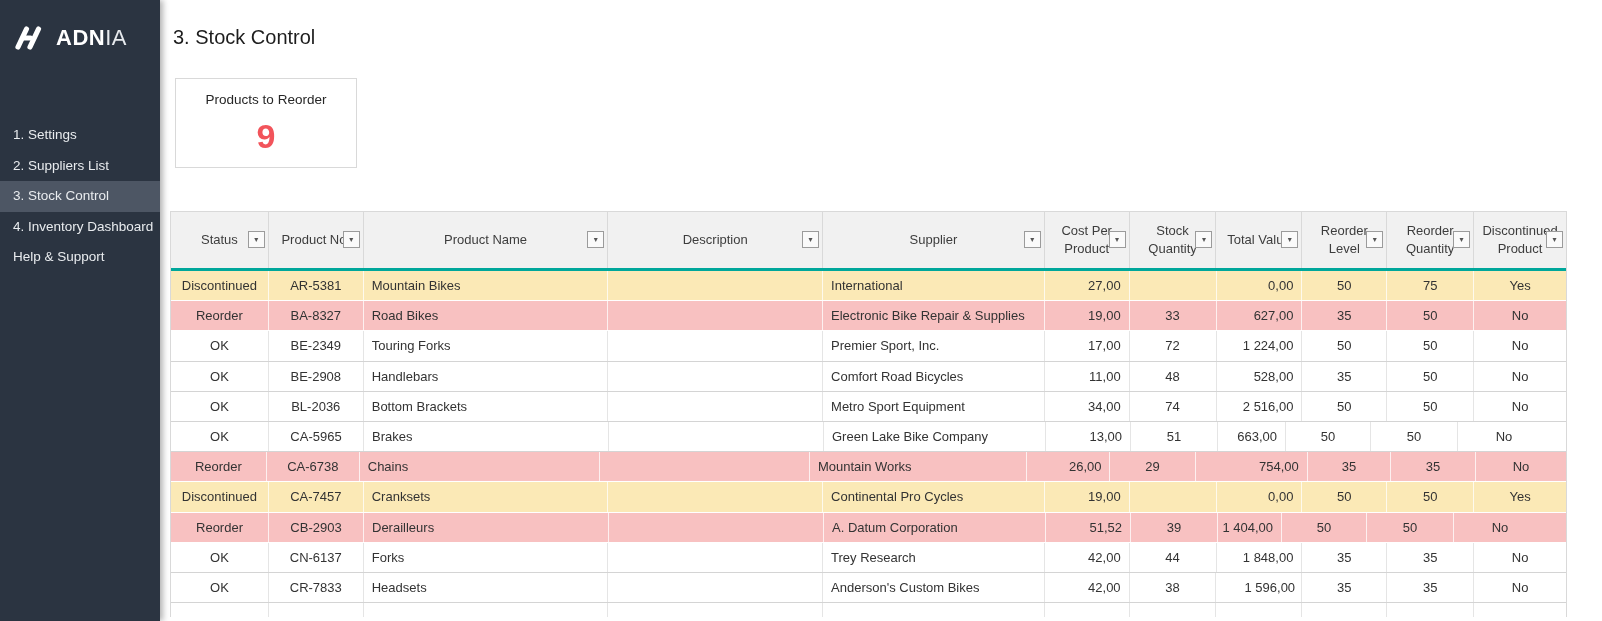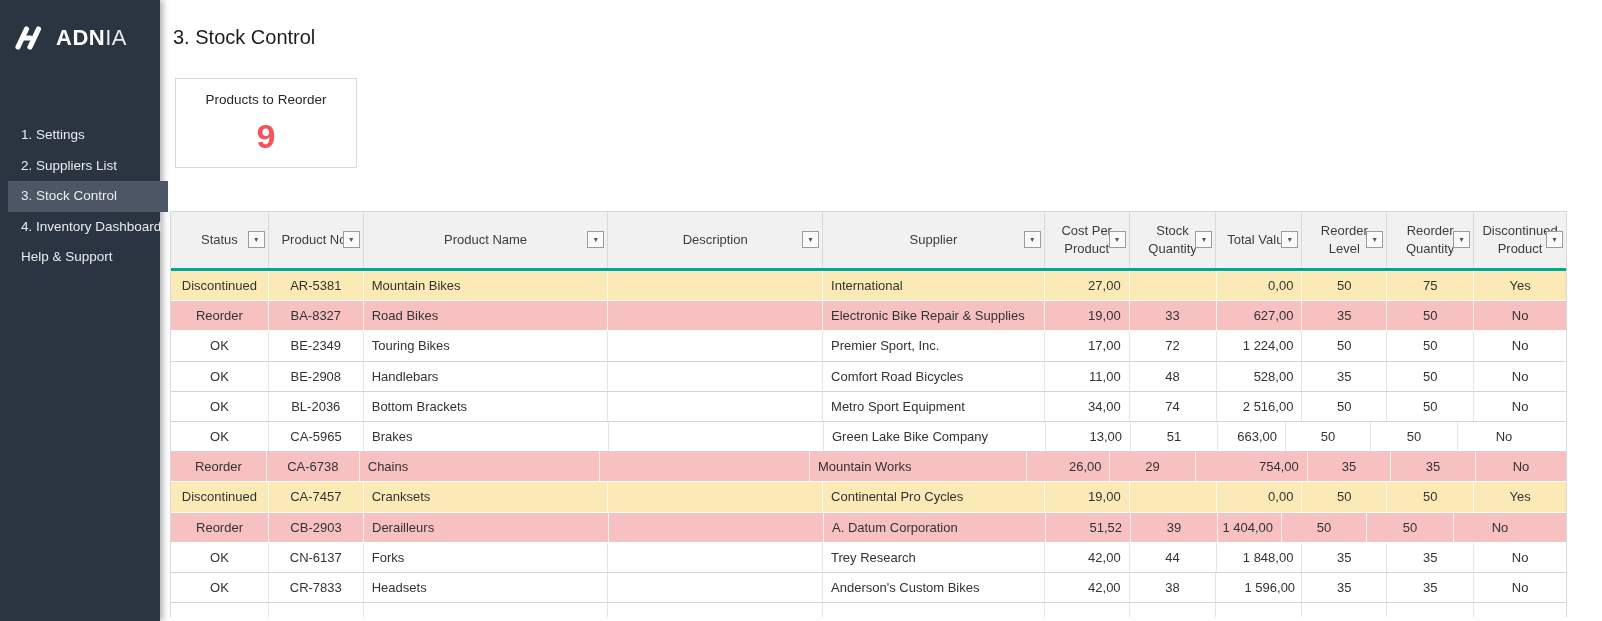--- a/index.html
+++ b/index.html
@@ -6,21 +6,21 @@
   html,body { width:1602px; height:621px; overflow:hidden;
               font-family:"Liberation Sans", sans-serif; background:#ffffff; }
 
   
   .sidebar { position:absolute; left:0; top:0; width:160px; height:621px;
              background:#2b3441; box-shadow:3px 0 6px rgba(0,0,0,0.30); z-index:5; }
   .logo { display:flex; align-items:center; gap:9px; padding:25px 0 0 13px; }
   .logo-icon { width:34px; height:26px; flex:0 0 auto; }
   .logo-text { color:#ffffff; font-size:22px; font-weight:700; letter-spacing:0.5px; line-height:26px; }
   .logo-text .light { font-weight:300; color:#e7eaee; }
-  .menu { position:absolute; top:120px; left:0; width:160px;margin-left:8px; }
+  .menu { position:absolute; top:120px; left:0; width:160px; }
   .menu-item { height:30.5px; line-height:30.5px; padding-left:13px; color:#e9ecef;
                font-size:13.5px; cursor:pointer; white-space:nowrap; }
   .menu-item.active { background:#4d5664; }
 
   
   .main { position:absolute; left:160px; top:0; width:1442px; height:621px; background:#ffffff; }
   .page-title { position:absolute; left:13px; top:26px; font-size:20px; color:#1d1d1d; }
 
   .card { position:absolute; left:15px; top:78px; width:182px; height:90px;
           background:#ffffff; border:1px solid #d9d9d9; text-align:center; }
@@ -163,21 +163,21 @@
           <div class="td a-right" style="width: 85px;">19,00</div>
           <div class="td a-center" style="width: 87px;">33</div>
           <div class="td a-right" style="width: 86px;">627,00</div>
           <div class="td a-center" style="width: 85px;">35</div>
           <div class="td a-center" style="width: 87px;">50</div>
           <div class="td a-center" style="width: 92px;">No</div>
         </div>
         <div class="row ok">
           <div class="td a-center" style="width: 98px;">OK</div>
           <div class="td a-center" style="width: 95px;">BE-2349</div>
-          <div class="td a-left" style="width: 245px;">Touring Bikes</div>
+          <div class="td a-left" style="width: 245px;">Touring Forks</div>
           <div class="td a-left" style="width: 215px;"></div>
           <div class="td a-left" style="width: 222px;">Premier Sport, Inc.</div>
           <div class="td a-right" style="width: 85px;">17,00</div>
           <div class="td a-center" style="width: 87px;">72</div>
           <div class="td a-right" style="width: 86px;">1 224,00</div>
           <div class="td a-center" style="width: 85px;">50</div>
           <div class="td a-center" style="width: 87px;">50</div>
           <div class="td a-center" style="width: 92px;">No</div>
         </div>
         <div class="row ok">

